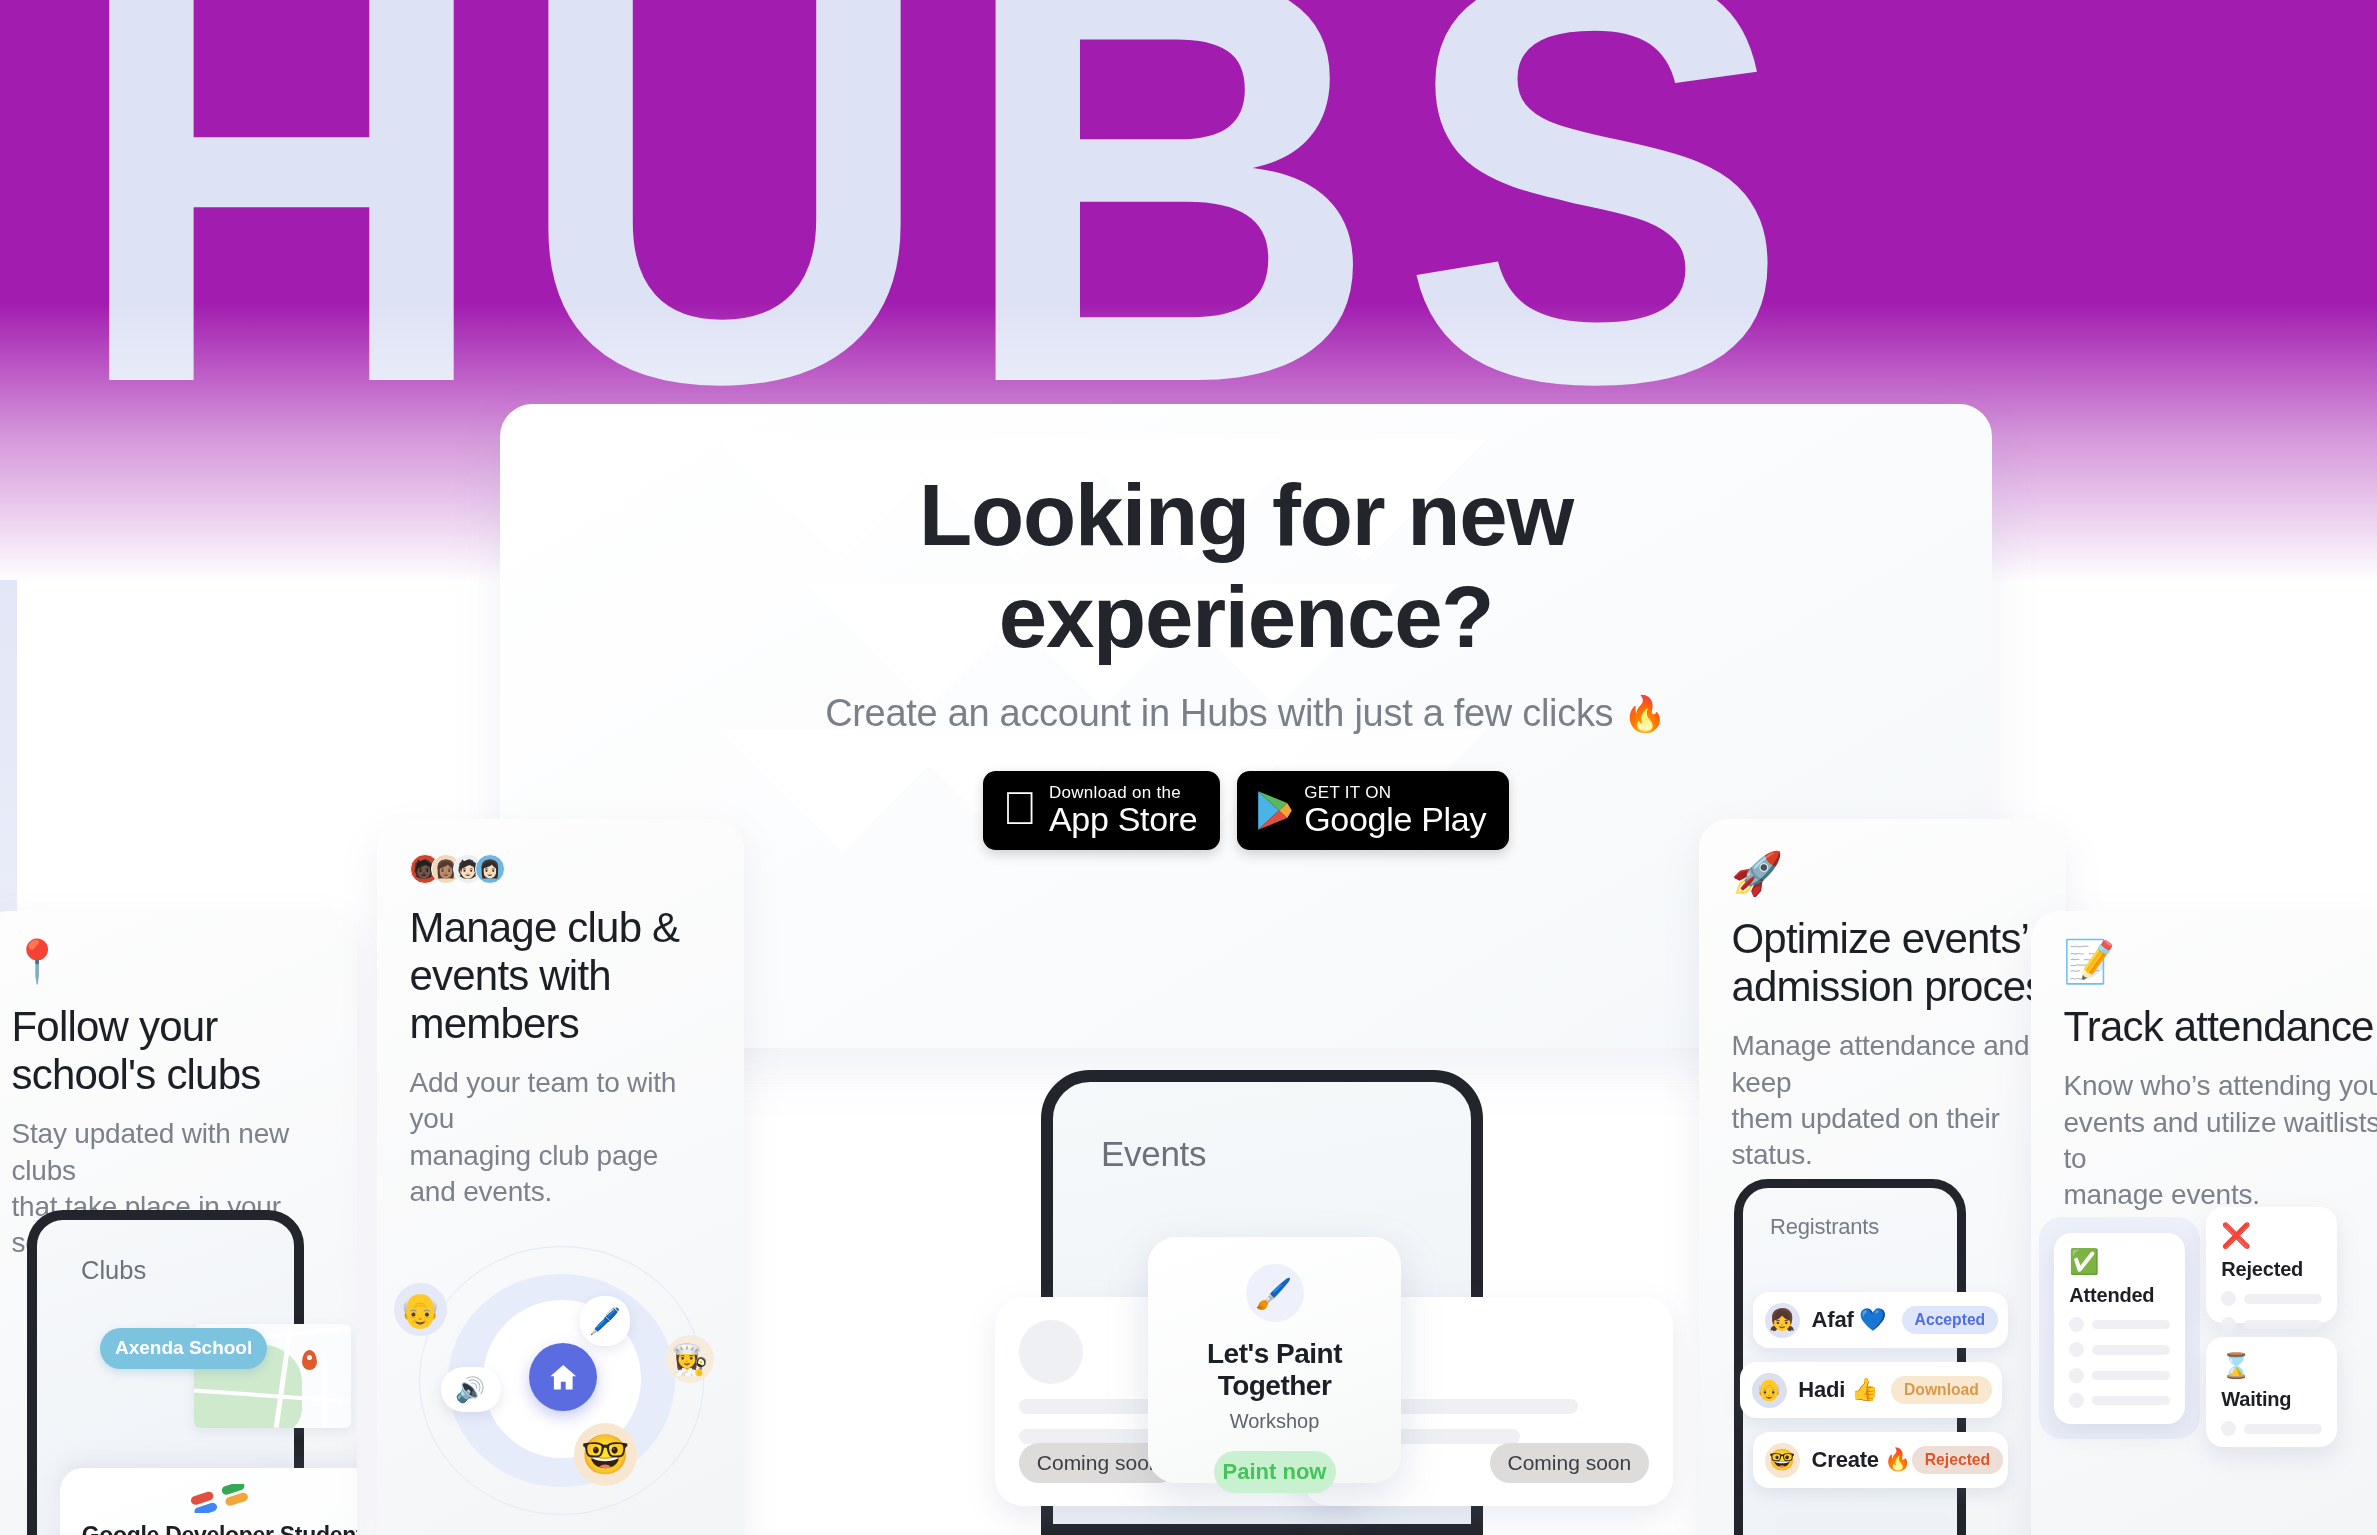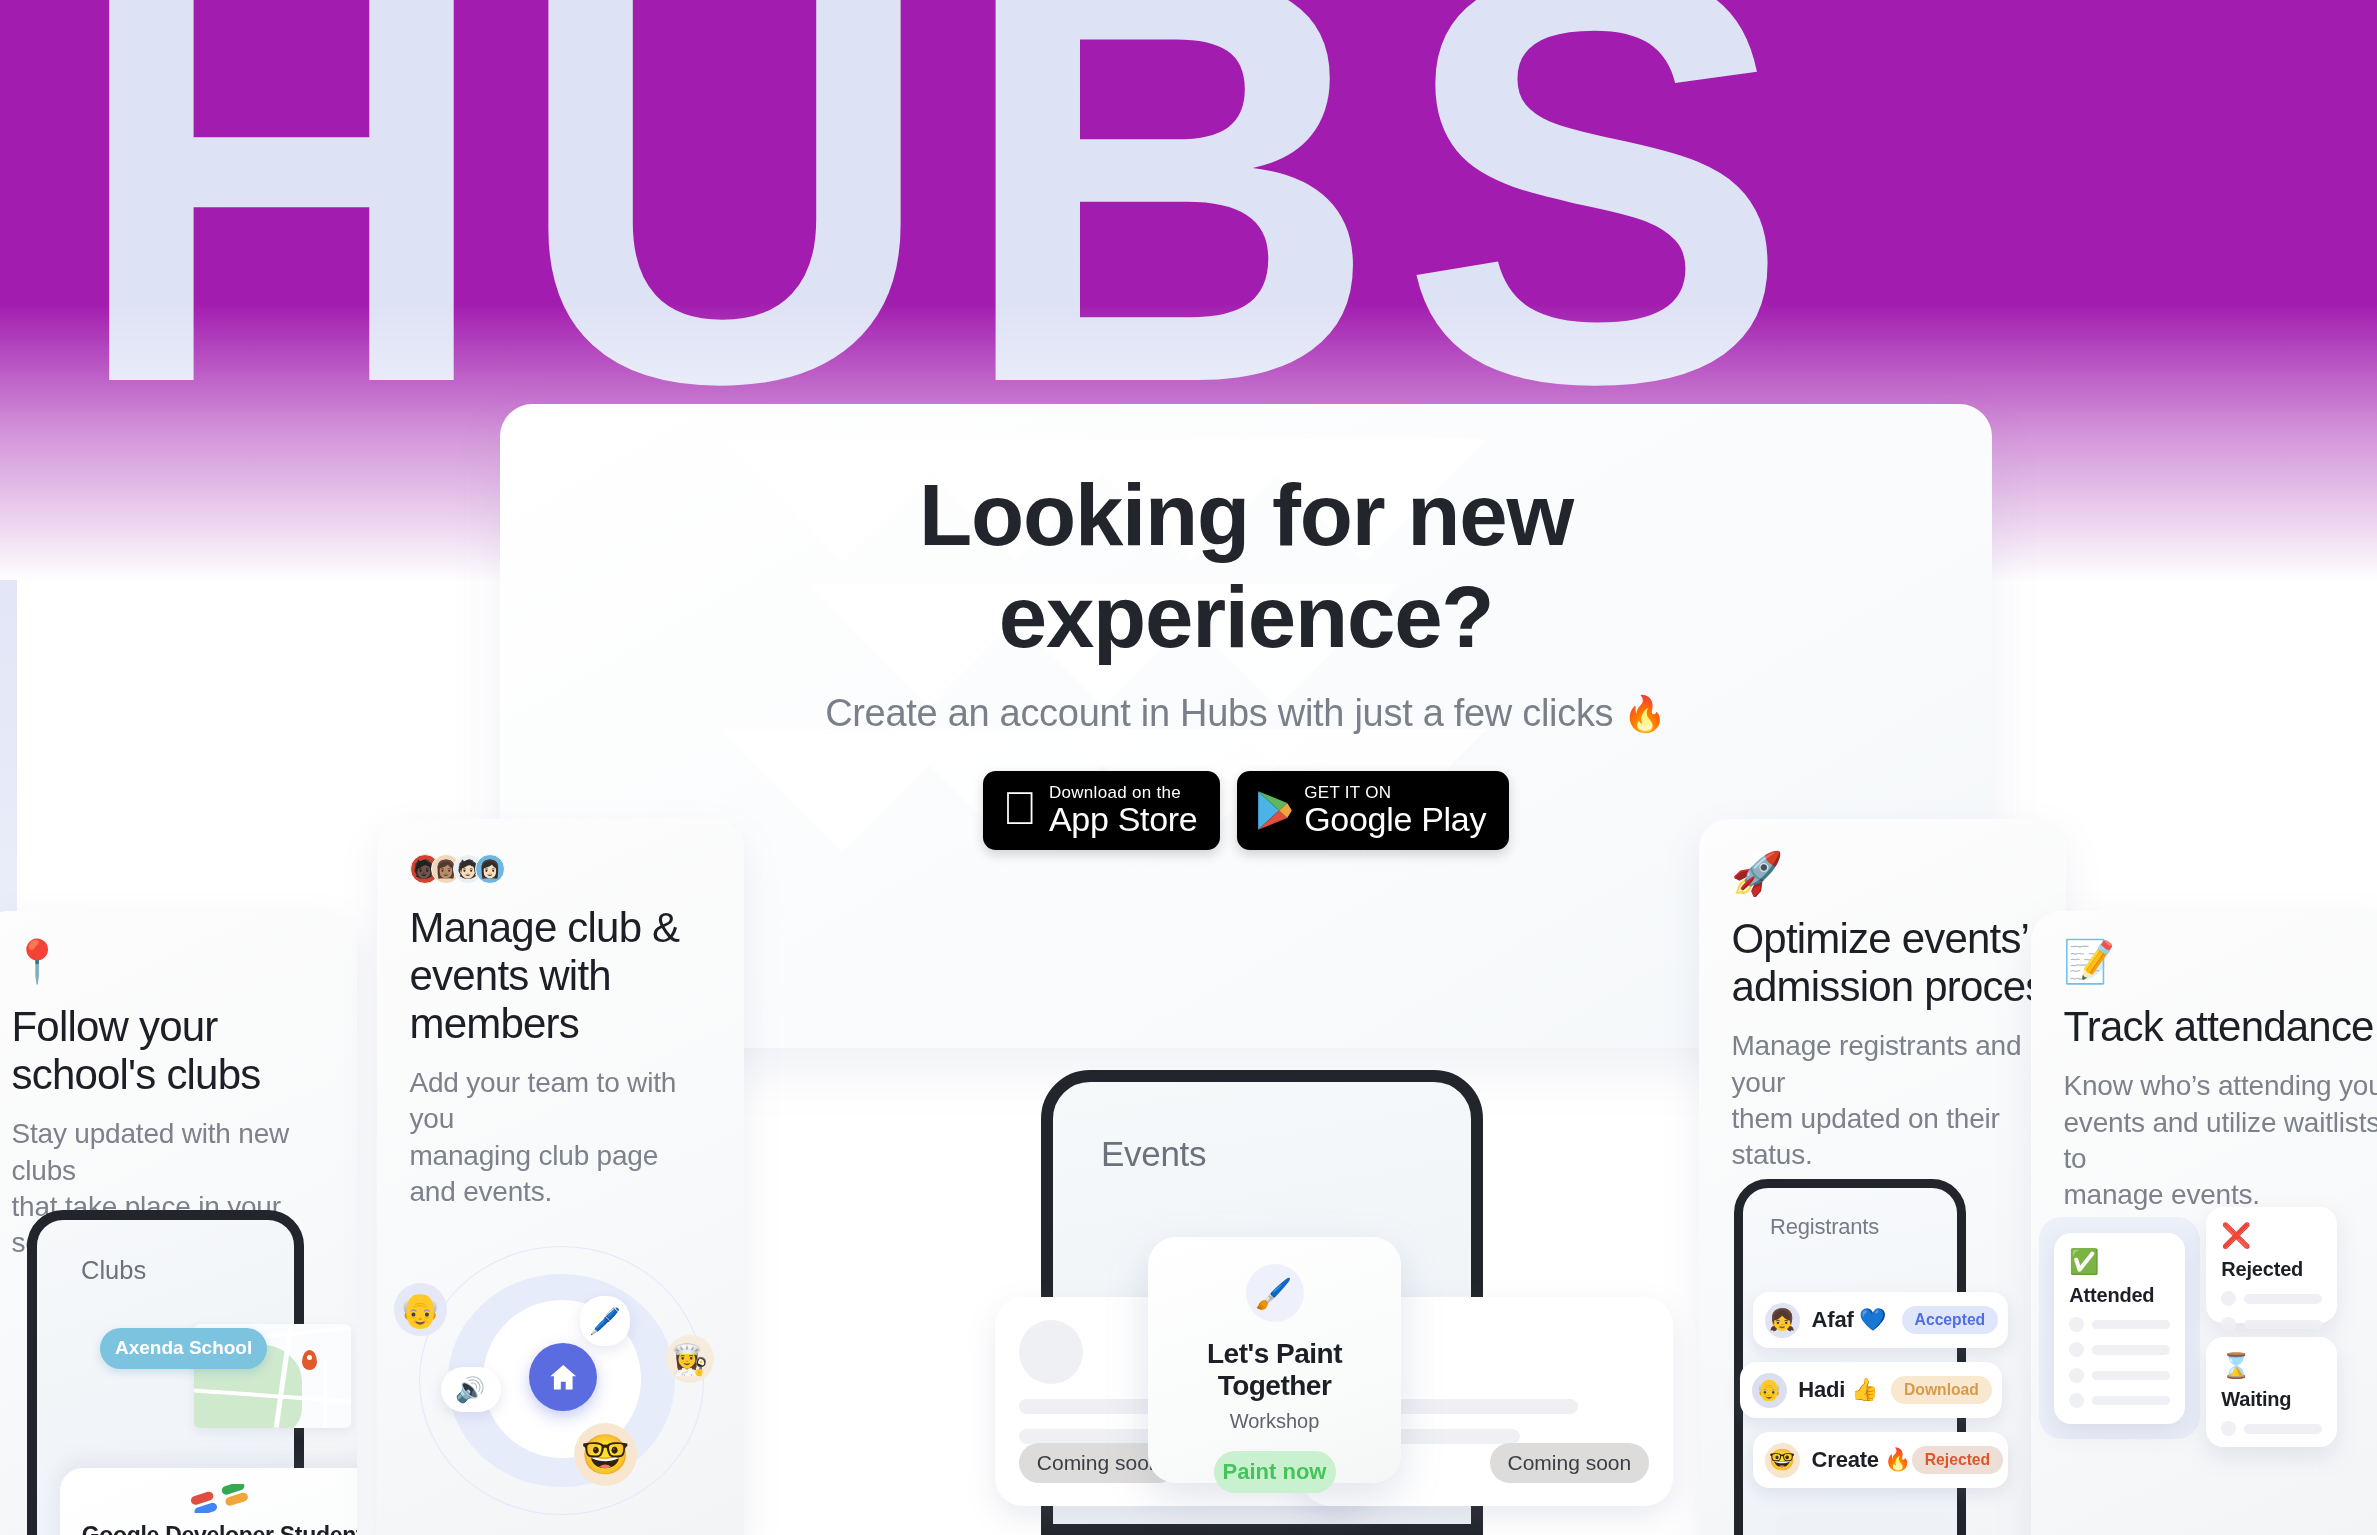--- a/index.html
+++ b/index.html
@@ -409,21 +409,21 @@
       <div class="orb-ava" id="orb-a2">👩‍🍳</div>
       <div class="orb-ava" id="orb-a3">🤓</div>
     </div>
   </div>
 
   <div class="feat-card" id="card-optimize">
     <div class="pad">
       <span class="feat-icon">🚀</span>
       <div class="feat-title">Optimize events’
 admission process</div>
-      <div class="feat-desc">Manage registrants and your
+      <div class="feat-desc">Manage attendance and keep
 them updated on their status.</div>
     </div>
 
     <div id="phone-reg">
       <div id="reg-label">Registrants</div>
 
       <div class="reg-skel" style="top:325px;"></div>
 
       <div class="reg-row" id="reg-row-1">
         <span class="reg-ava" style="background:#dfe3f4;">👧</span>

